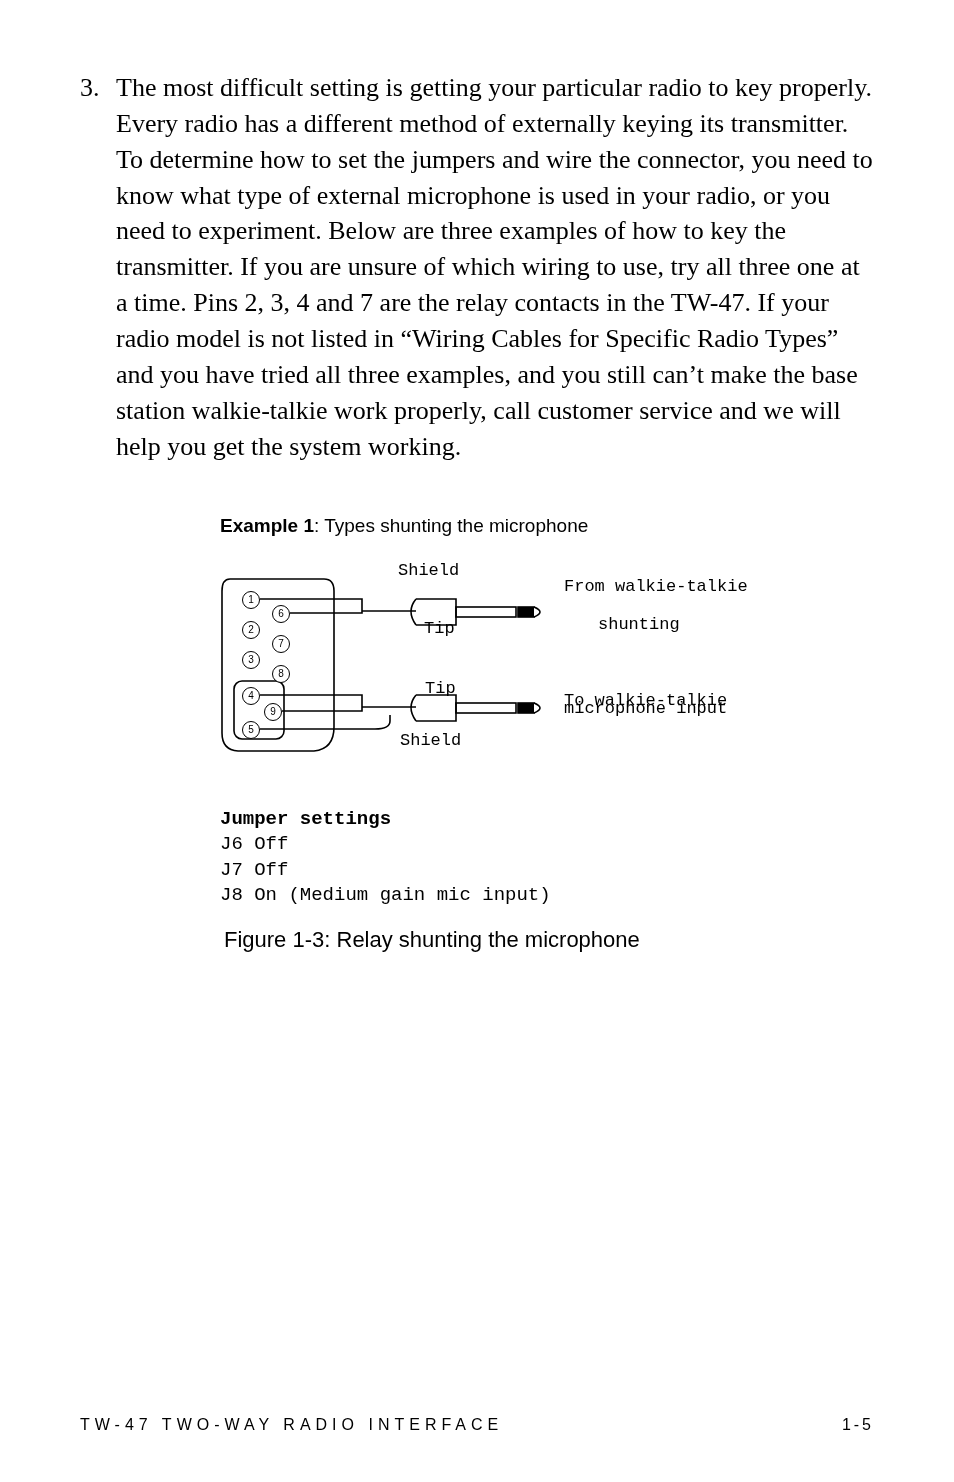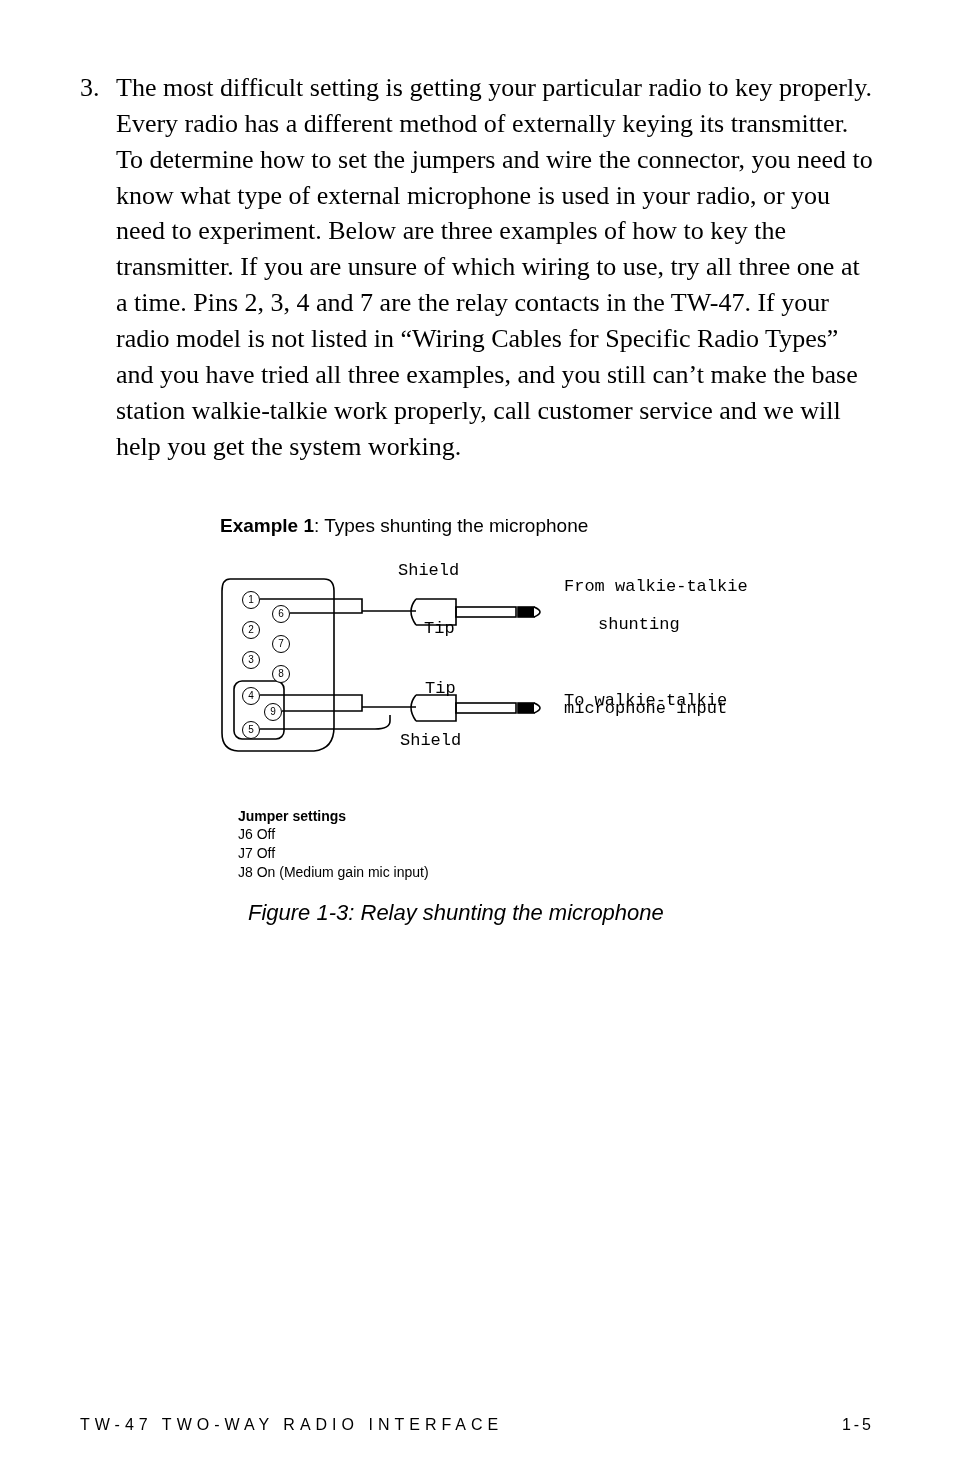--- a/index.html
+++ b/index.html
@@ -71,33 +71,31 @@
   }
   .label {
     position: absolute;
     font-family: Liberation Mono, monospace;
     font-size: 17px;
     white-space: pre;
   }
 
   
   .jumper {
-    font-family: Liberation Sans, sans-serif;
-    font-size: 14px;
+    font-family: Liberation Mono, monospace;
+    font-size: 19px;
     line-height: 1.35;
     margin-bottom: 18px;
-    margin-left: 18px;
   }
   .jumper .jh { font-weight: 700; }
 
   .figcap {
     font-family: "Gill Sans", "Helvetica Neue", Arial, sans-serif;
-    font-style: italic;
     font-size: 22px;
-    margin-left: 28px;
+    margin-left: 4px;
   }
 
   .footer {
     position: absolute;
     left: 80px;
     right: 80px;
     bottom: 48px;
     display: flex;
     justify-content: space-between;
     font-family: "Gill Sans", "Helvetica Neue", Arial, sans-serif;

